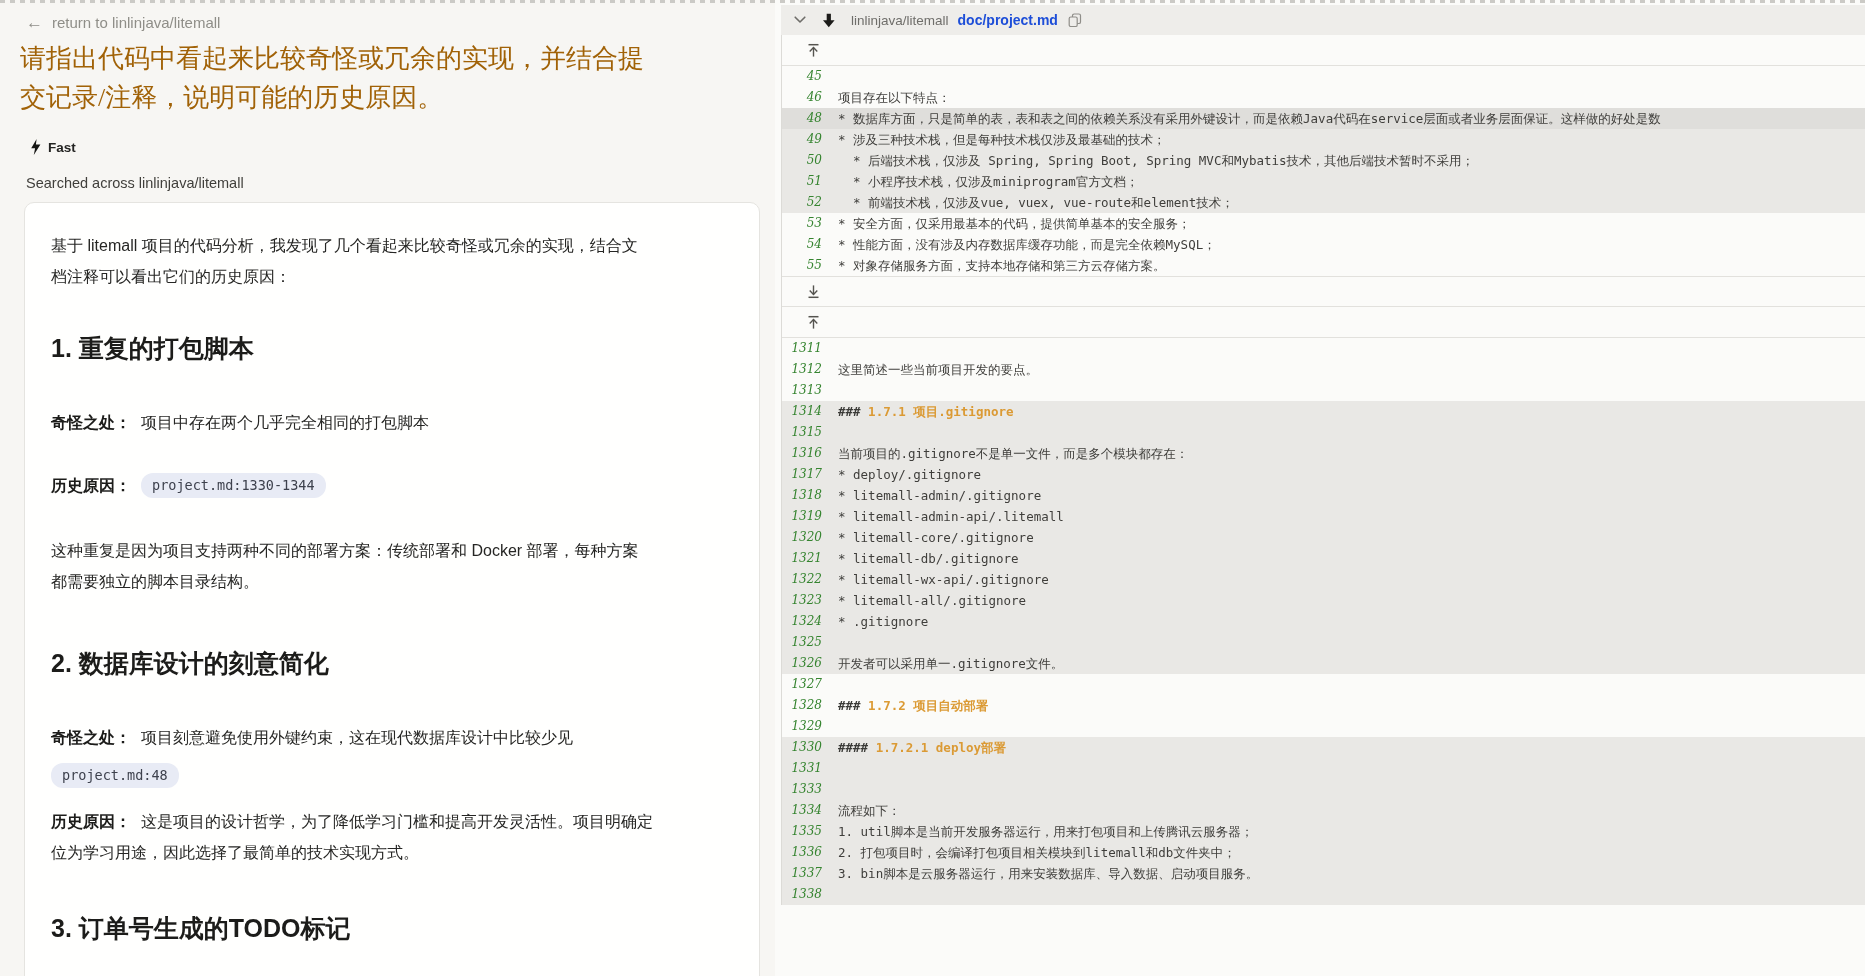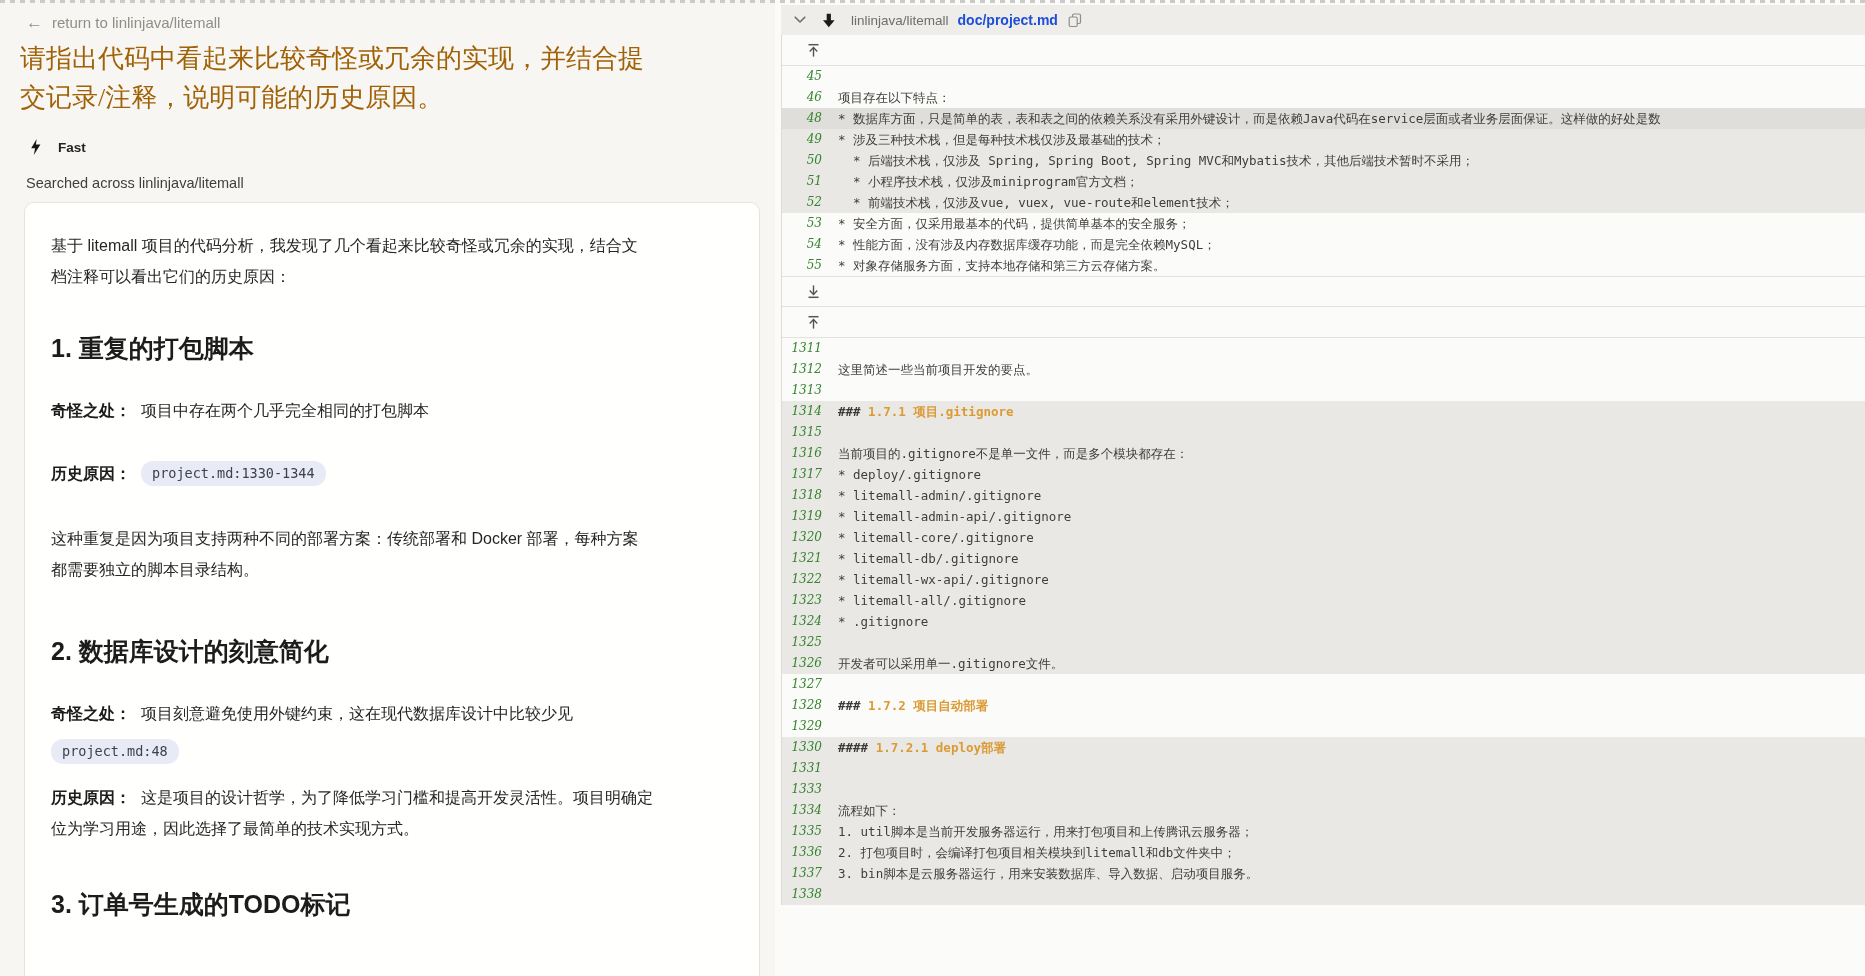--- a/index.html
+++ b/index.html
@@ -10,36 +10,36 @@
     background:repeating-linear-gradient(90deg,#cbcac6 0 5px,rgba(0,0,0,0) 5px 10px); }
 
   
   .left-panel { position:absolute; left:0; top:0; width:775px; height:976px;
     background:#f7f6f3; }
   .back-link { display:flex; align-items:center; gap:9px; padding:14px 0 0 26px;
     color:#8f8e88; font-size:15px; cursor:pointer; }
   .back-arrow { font-size:17px; line-height:1; color:#8f8e88; }
   .query-title { margin:8px 0 0 20px; width:680px; font-size:26px; line-height:39px;
     color:#a16207; font-weight:500; white-space:pre-wrap;font-family:Liberation Serif, serif; }
-  .mode-row { display:flex; align-items:center; gap:17px; margin:22px 0 0 30px; }
+  .mode-row { display:flex; align-items:center; gap:7px; margin:22px 0 0 30px; }
   .mode-label { font-size:13.5px; font-weight:700; color:#242422; }
   .search-status { margin:20px 0 0 26px; font-size:14.5px; color:#403f3b; }
 
   .answer-card { position:absolute; left:24px; top:202px; width:736px; height:860px;
     background:#fffffe; border:1px solid #e5e4e0; border-radius:10px;
     padding:0 26px; overflow:hidden; }
   .answer-card p, .answer-card .fact-row { font-size:16px; line-height:31px; color:#262624; }
   .intro-p { margin-top:27px; white-space:pre-wrap; }
   .sec-heading { font-size:25px; font-weight:700; color:#1c1c1a; }
   .h-1 { margin-top:40px; }
   .h-2 { margin-top:50px; }
   .h-3 { margin-top:44px; }
   .fact-row { display:block; }
   .fact-label { font-weight:700; color:#1c1c1a; }
-  .m-30 { margin-top:30px; }
+  .m-30 { margin-top:42px; }
   .m-32 { margin-top:32px; }
   .m-34 { margin-top:34px; white-space:pre-wrap; }
   .m-18 { margin-top:18px; }
   .chip { display:inline-block; background:#e8ebf5; color:#3d414d; border-radius:12px;
     padding:1px 11px 2px; font-family:"DejaVu Sans Mono","Liberation Mono",monospace;
     font-size:13.5px; line-height:22px; vertical-align:1px; cursor:pointer; }
   .chip-line { margin-top:10px; }
   .gap-after-label { margin-right:10px; }
   .reason-text { white-space:pre-wrap; }
 
@@ -189,21 +189,21 @@
         </span>
       </div>
       <div class="crow"><span class="ln">1311</span><span class="ct"></span></div>
       <div class="crow"><span class="ln">1312</span><span class="ct">这里简述一些当前项目开发的要点。</span></div>
       <div class="crow"><span class="ln">1313</span><span class="ct"></span></div>
       <div class="crow hl-light"><span class="ln">1314</span><span class="ct"><span class="hash">###</span><span class="head-txt"> 1.7.1 项目.gitignore</span></span></div>
       <div class="crow hl-light"><span class="ln">1315</span><span class="ct"></span></div>
       <div class="crow hl-light"><span class="ln">1316</span><span class="ct">当前项目的.gitignore不是单一文件，而是多个模块都存在：</span></div>
       <div class="crow hl-light"><span class="ln">1317</span><span class="ct">* deploy/.gitignore</span></div>
       <div class="crow hl-light"><span class="ln">1318</span><span class="ct">* litemall-admin/.gitignore</span></div>
-      <div class="crow hl-light"><span class="ln">1319</span><span class="ct">* litemall-admin-api/.gitignore</span></div>
+      <div class="crow hl-light"><span class="ln">1319</span><span class="ct">* litemall-admin-api/.litemall</span></div>
       <div class="crow hl-light"><span class="ln">1320</span><span class="ct">* litemall-core/.gitignore</span></div>
       <div class="crow hl-light"><span class="ln">1321</span><span class="ct">* litemall-db/.gitignore</span></div>
       <div class="crow hl-light"><span class="ln">1322</span><span class="ct">* litemall-wx-api/.gitignore</span></div>
       <div class="crow hl-light"><span class="ln">1323</span><span class="ct">* litemall-all/.gitignore</span></div>
       <div class="crow hl-light"><span class="ln">1324</span><span class="ct">* .gitignore</span></div>
       <div class="crow hl-light"><span class="ln">1325</span><span class="ct"></span></div>
       <div class="crow hl-light"><span class="ln">1326</span><span class="ct">开发者可以采用单一.gitignore文件。</span></div>
       <div class="crow"><span class="ln">1327</span><span class="ct"></span></div>
       <div class="crow"><span class="ln">1328</span><span class="ct"><span class="hash">###</span><span class="head-txt"> 1.7.2 项目自动部署</span></span></div>
       <div class="crow"><span class="ln">1329</span><span class="ct"></span></div>

